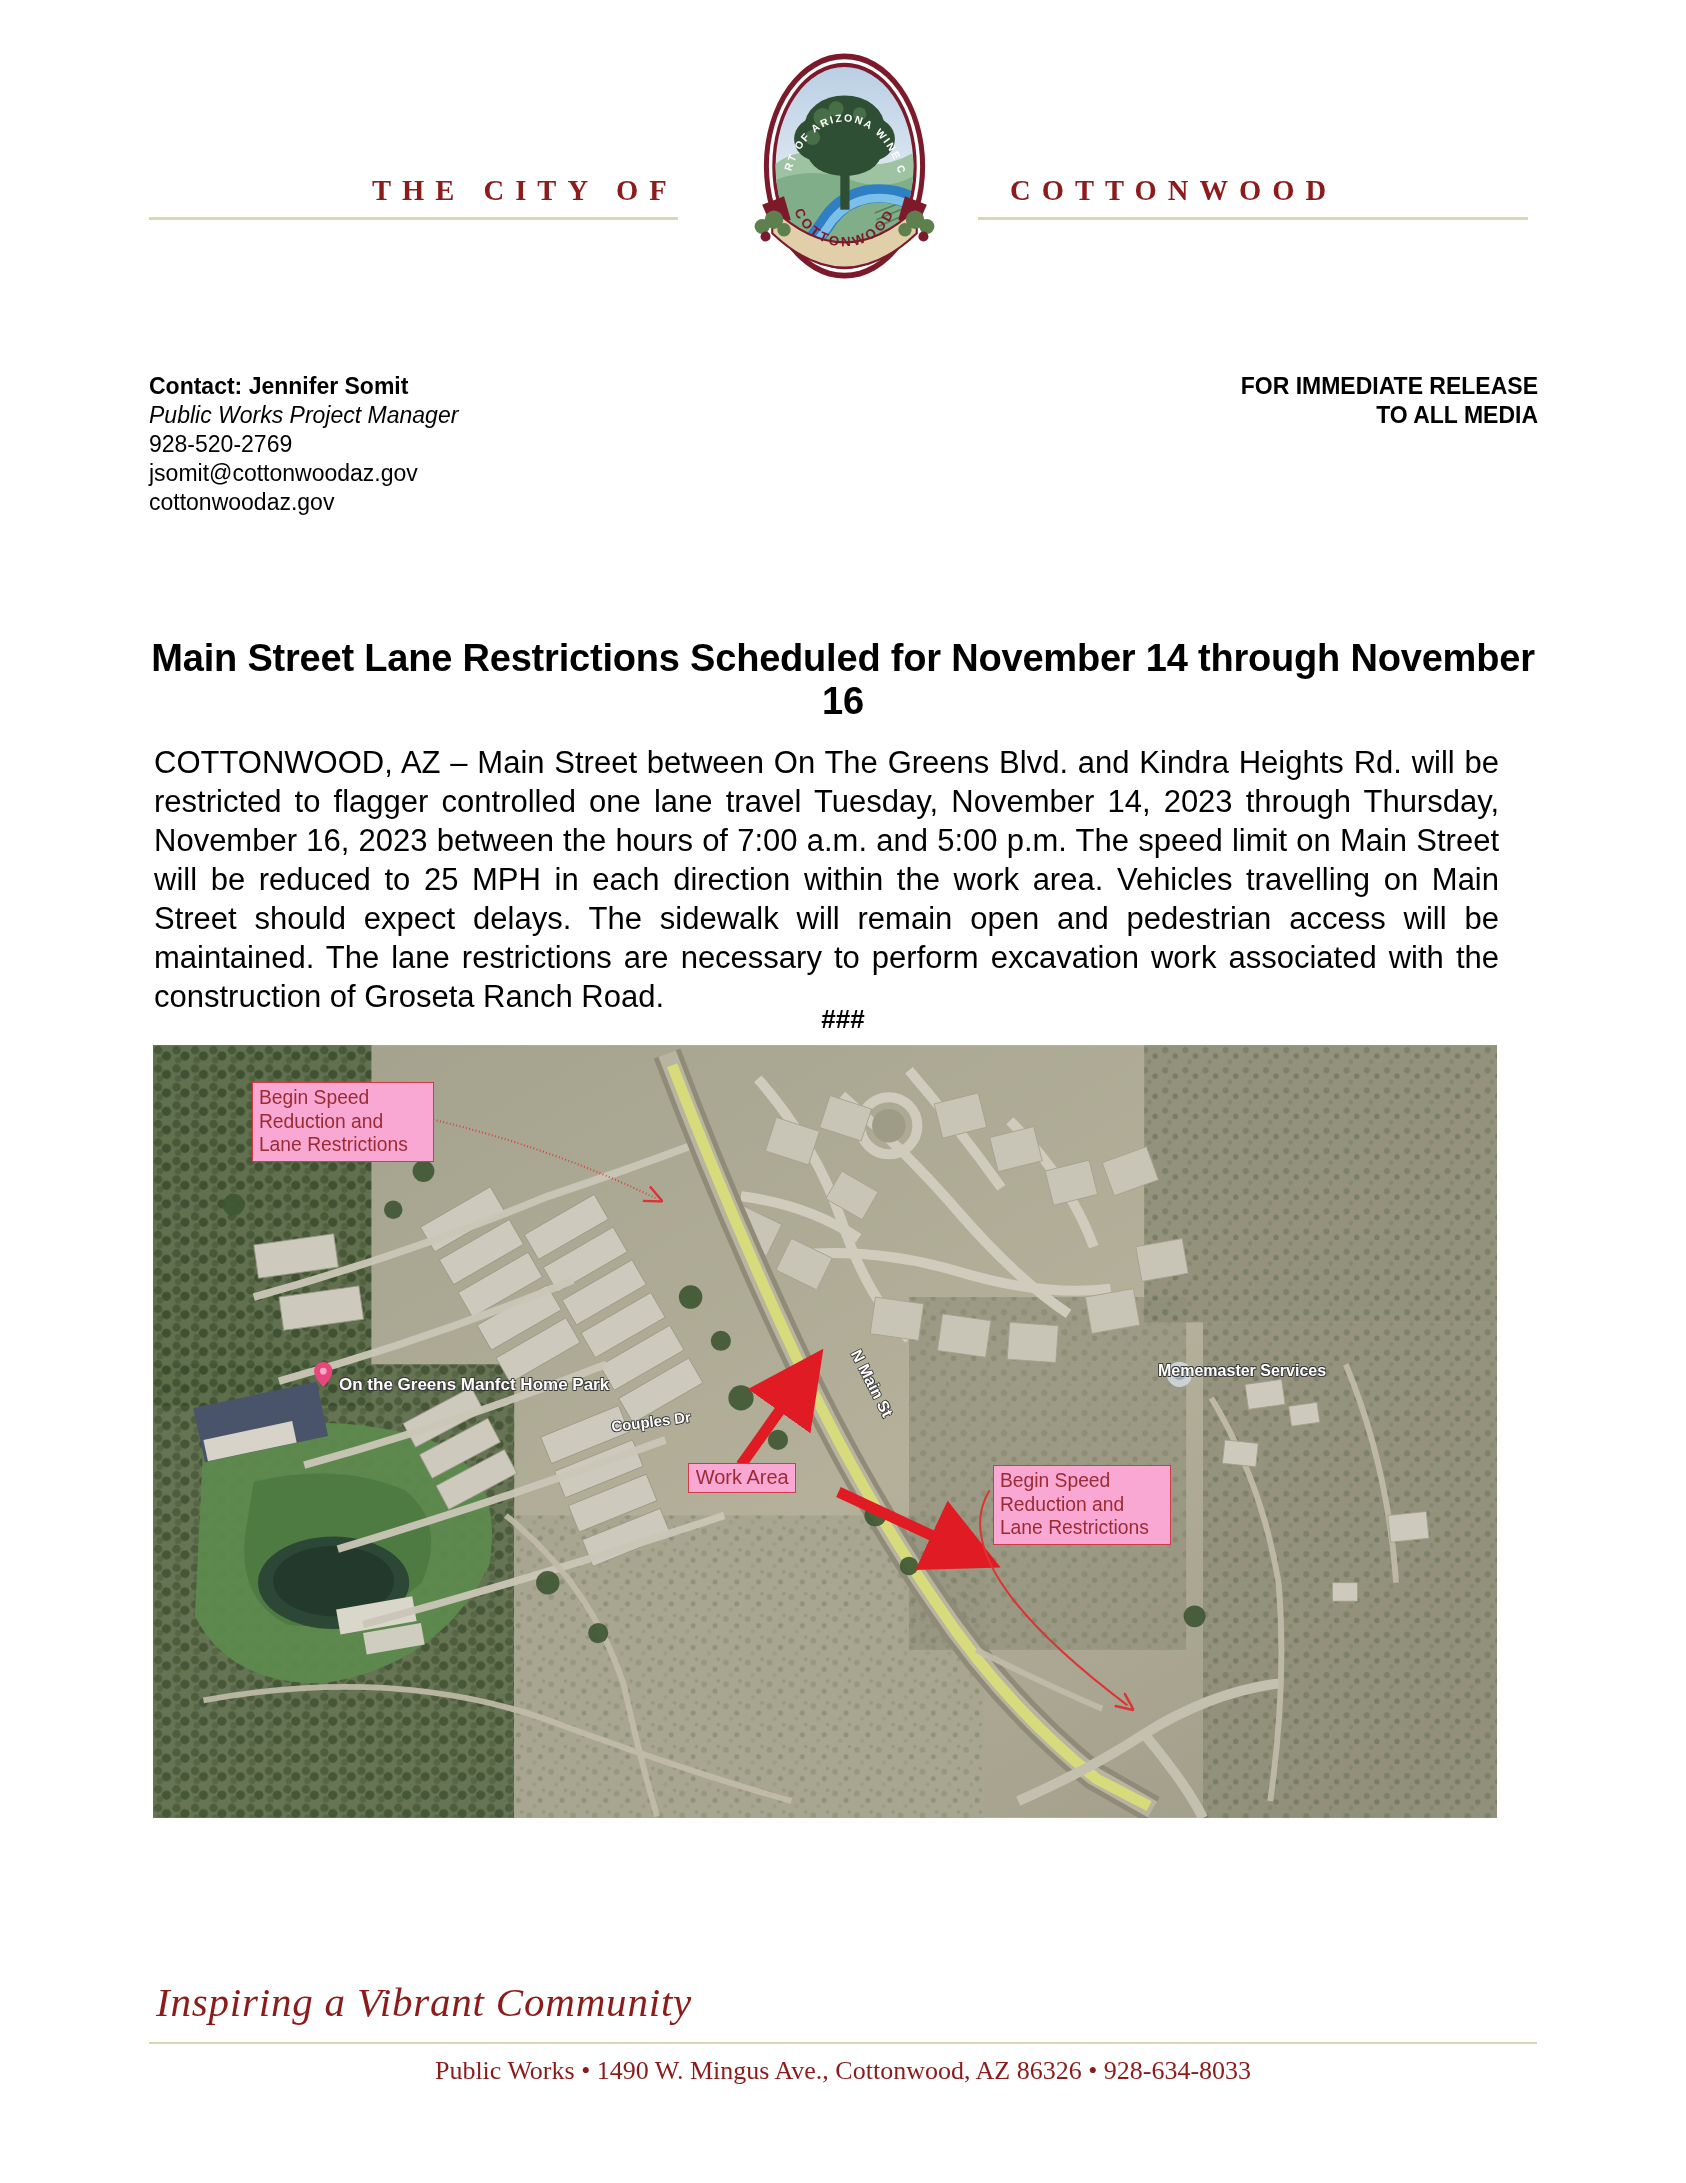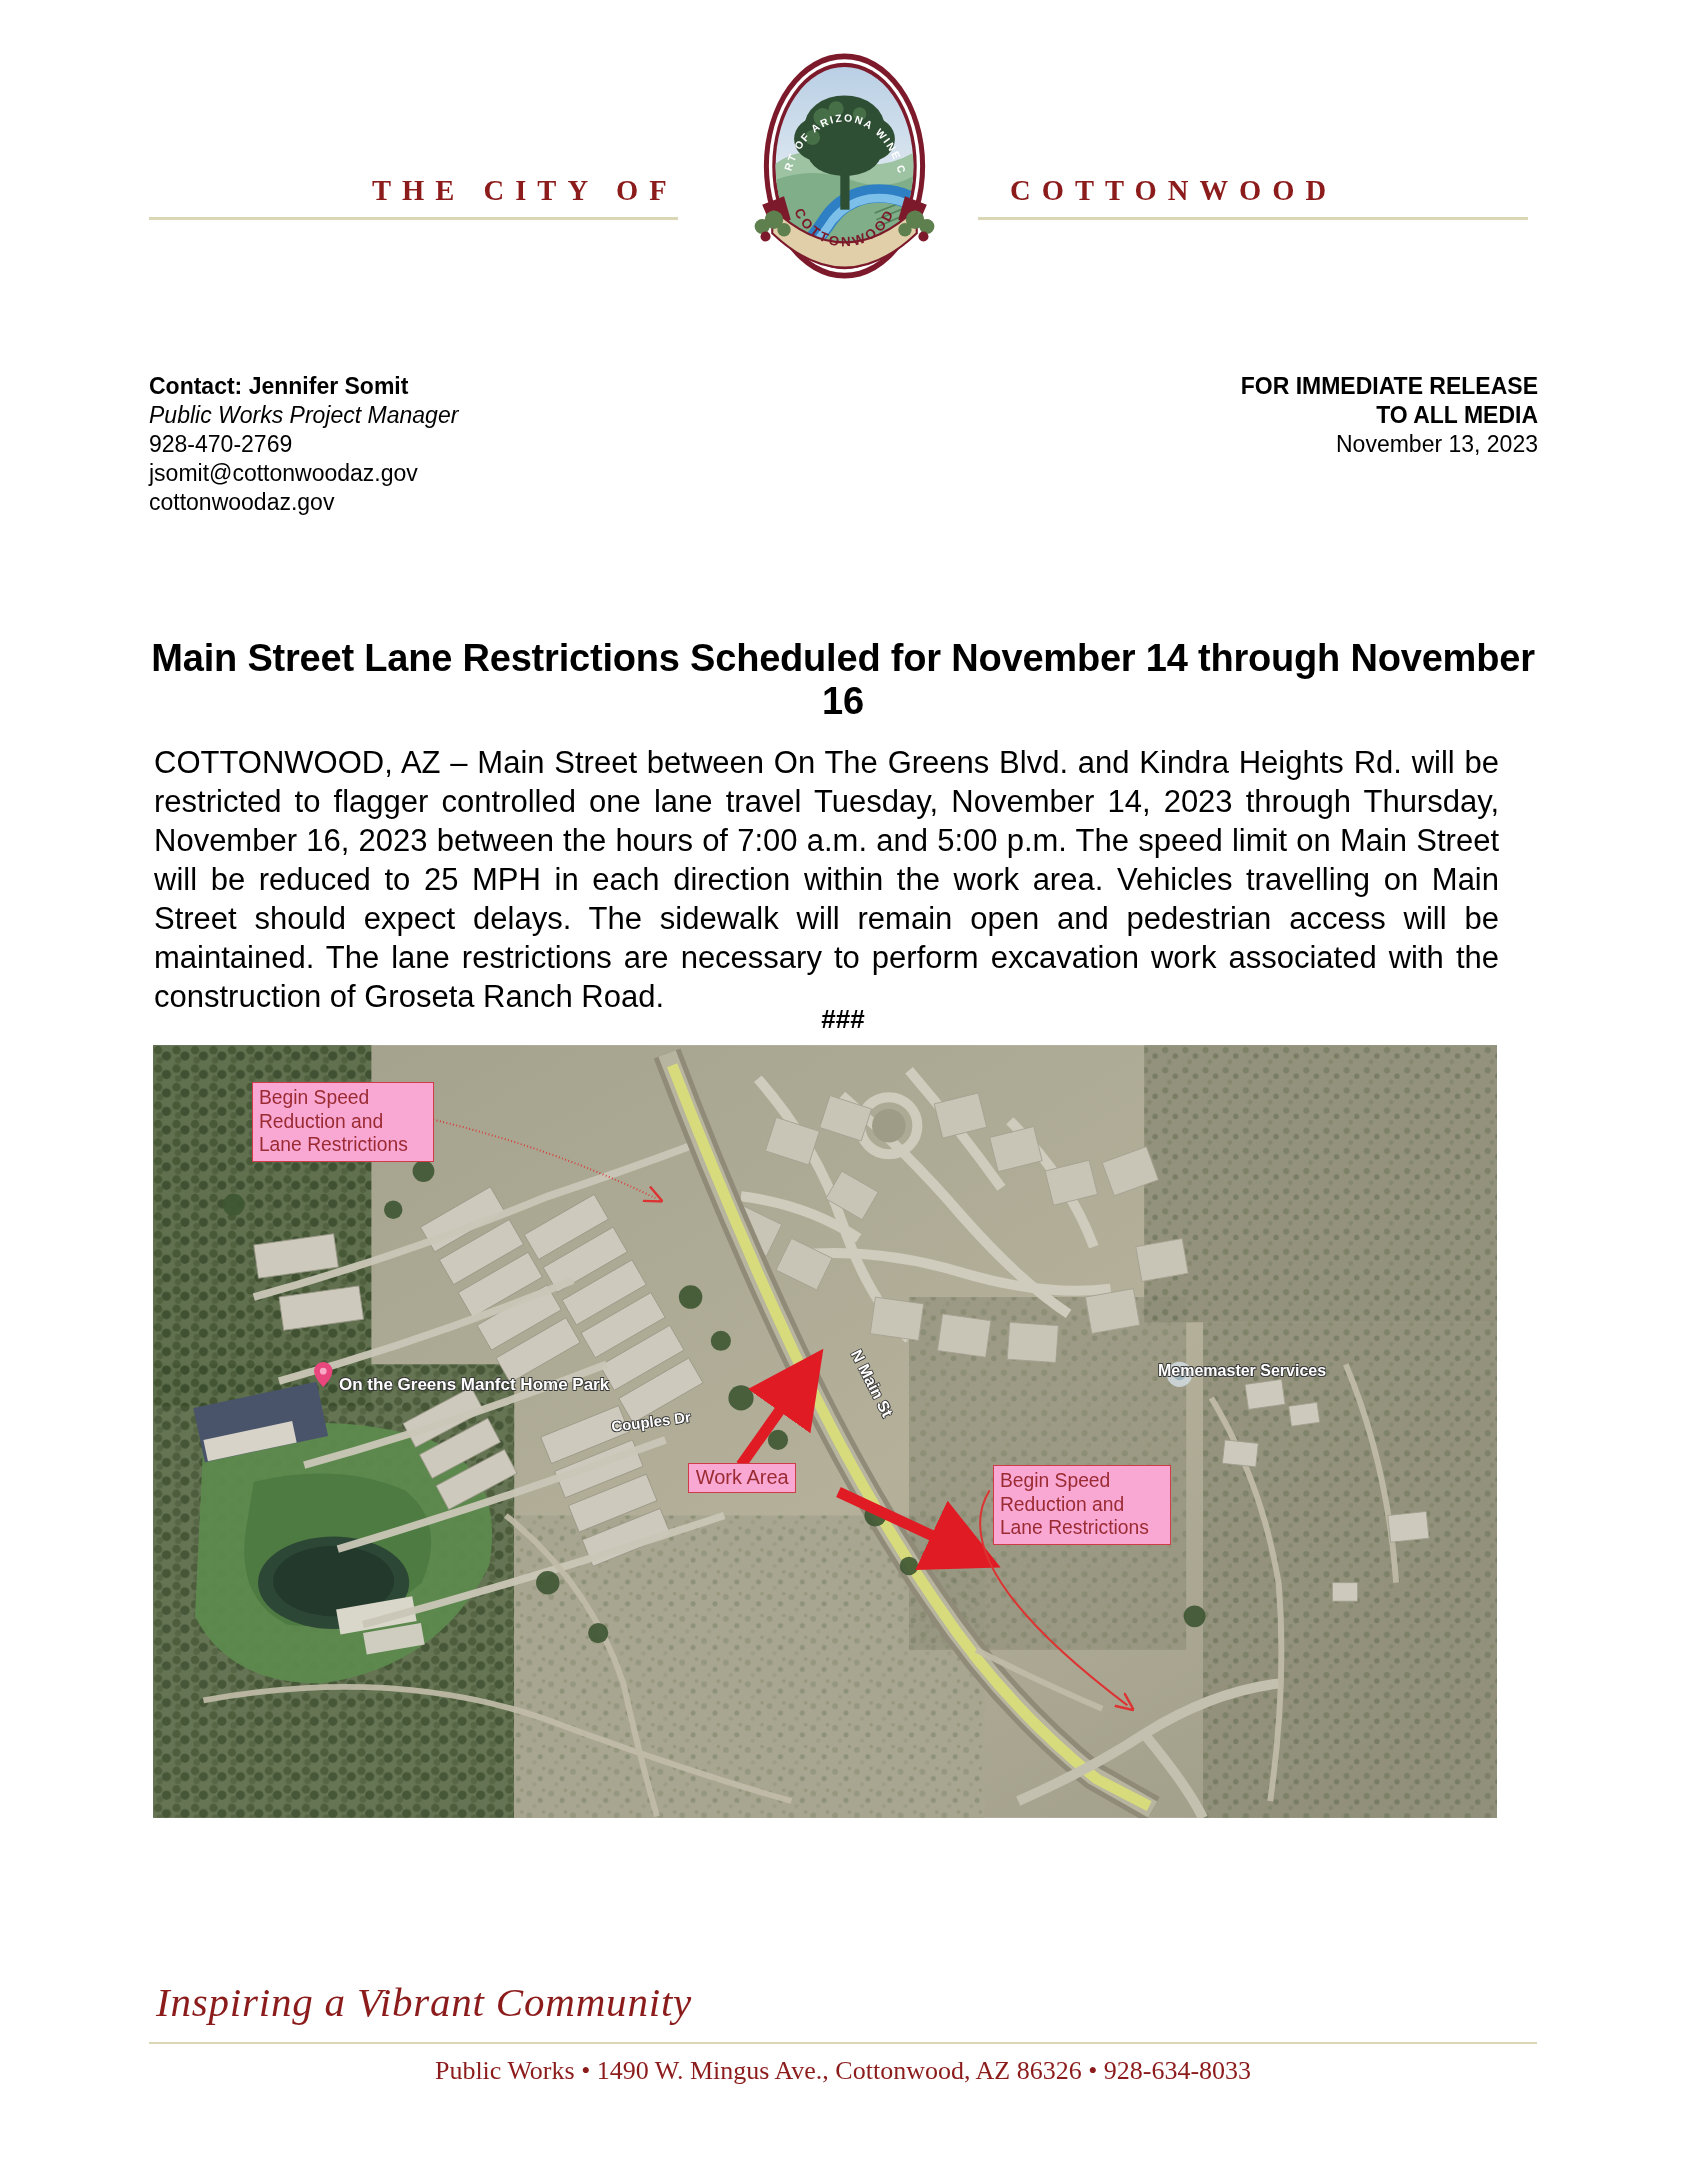--- a/index.html
+++ b/index.html
@@ -196,29 +196,28 @@
       <text font-family="Liberation Sans, sans-serif" font-size="16" font-weight="700" fill="#7c1a2b" letter-spacing="3.6">
         <textPath href="#banPath" startOffset="50%" text-anchor="middle">COTTONWOOD</textPath>
       </text>
     </svg>
   </div>
 </div>
 
 <div class="contact">
   <div class="c-name">Contact: Jennifer Somit</div>
   <div class="c-title">Public Works Project Manager</div>
-  <div>928-470-2769</div>
+  <div>928-520-2769</div>
   <div>jsomit@cottonwoodaz.gov</div>
   <div>cottonwoodaz.gov</div>
 </div>
 
 <div class="release">
   <div class="r-bold">FOR IMMEDIATE RELEASE</div>
   <div class="r-bold">TO ALL MEDIA</div>
-  <div>November 13, 2023</div>
 </div>
 
 <div class="headline">Main Street Lane Restrictions Scheduled for November 14 through November 16</div>
 
 <div class="body-text">COTTONWOOD, AZ – Main Street between On The Greens Blvd. and Kindra Heights Rd. will be restricted to flagger controlled one lane travel Tuesday, November 14, 2023 through Thursday, November 16, 2023 between the hours of 7:00 a.m. and 5:00 p.m. The speed limit on Main Street will be reduced to 25 MPH in each direction within the work area. Vehicles travelling on Main Street should expect delays. The sidewalk will remain open and pedestrian access will be maintained. The lane restrictions are necessary to perform excavation work associated with the construction of Groseta Ranch Road.</div>
 
 <div class="hashes">###</div>
 
 <div class="map-wrap">
   <svg width="1344" height="773" viewBox="0 0 1600 920">

